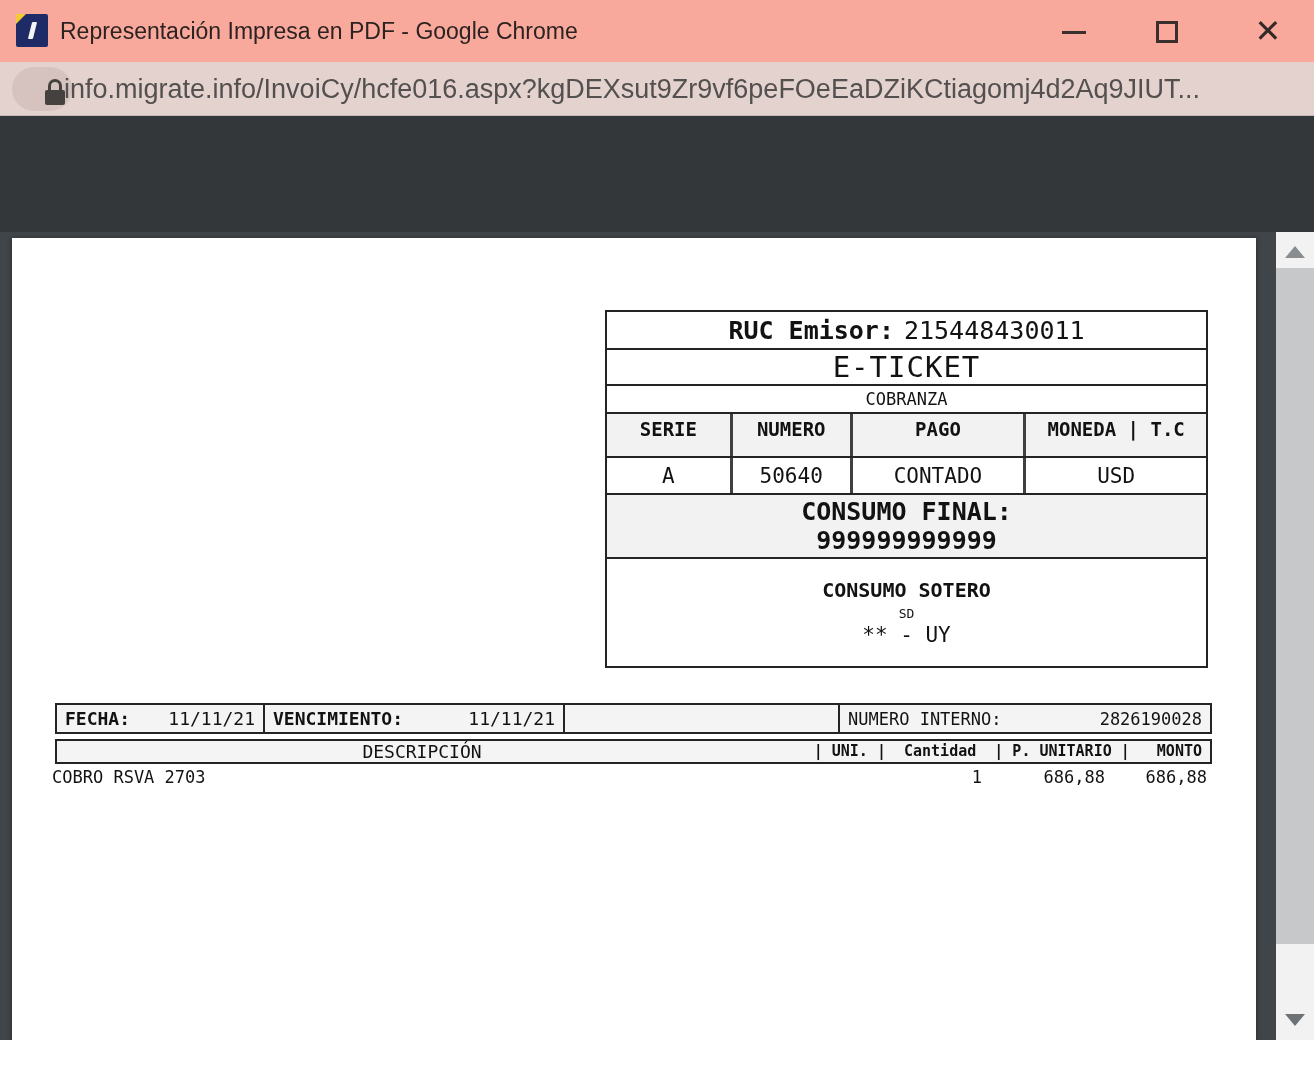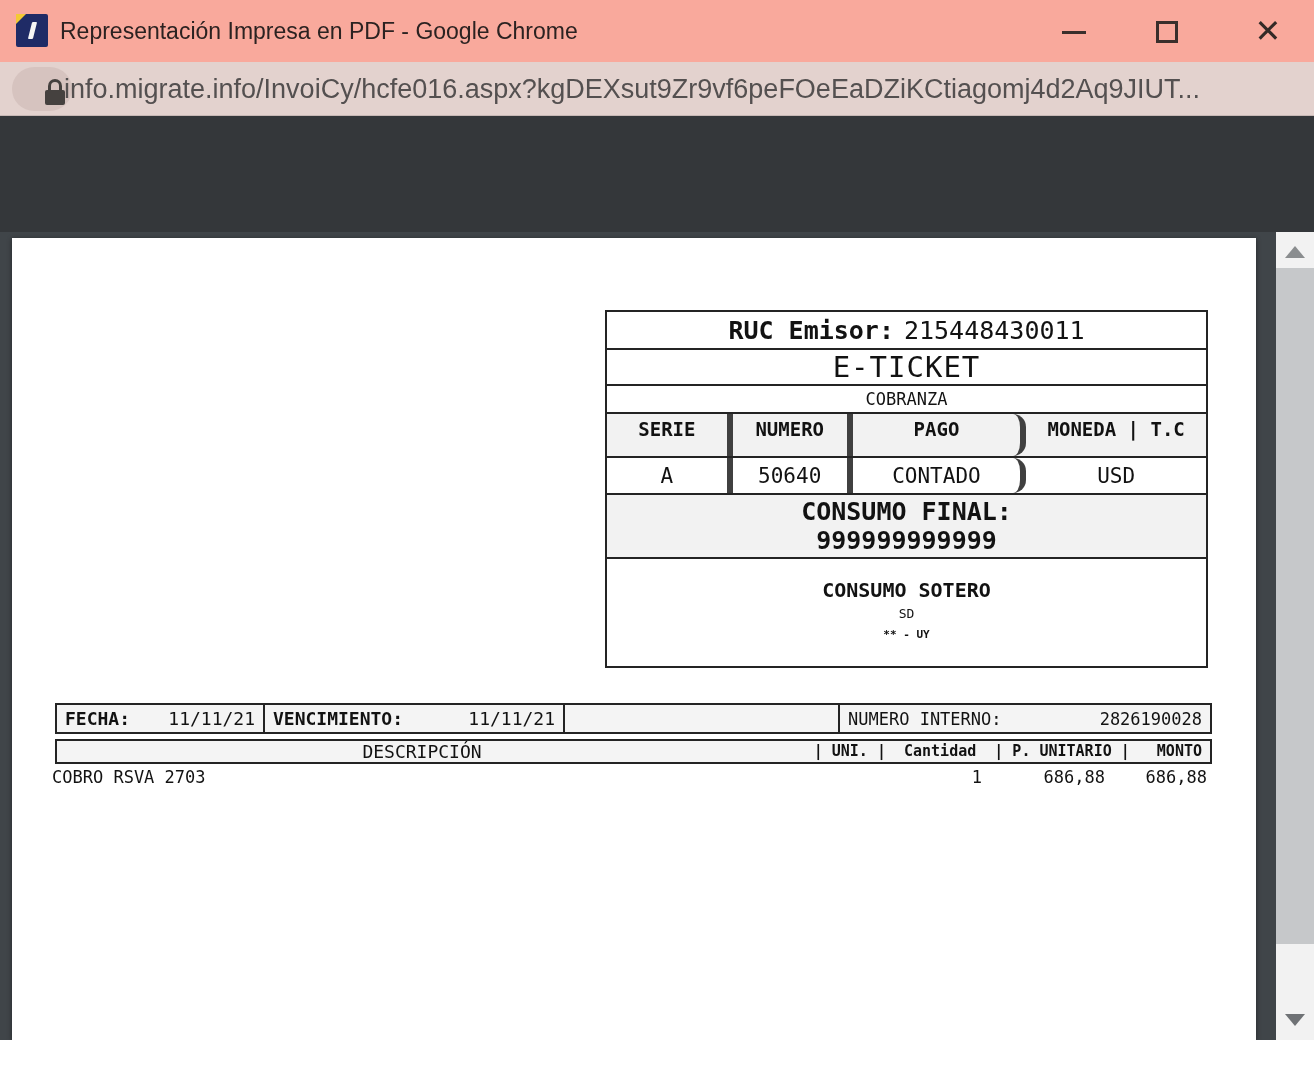--- a/index.html
+++ b/index.html
@@ -61,30 +61,30 @@
 
   
   .inv-box { position:absolute; left:593px; top:72px; width:603px; height:358px; border:2px solid #242424; }
   .inv-row { border-bottom:2px solid #242424; display:flex; align-items:center; justify-content:center; }
   .r-ruc { height:38px; font-size:25px; }
   .r-ruc b { font-weight:bold; margin-right:10px; }
   .r-ticket { height:36px; font-size:29px; letter-spacing:1px; }
   .r-cobranza { height:28px; font-size:17px; }
   .r-heads { height:44px; background:#f2f2f2; align-items:flex-start; }
   .r-vals { height:37px; }
-  .cell { display:flex; justify-content:center; border-right:6px solid #404040; height:100%; align-items:center; }
+  .cell { display:flex; justify-content:center; border-right:3px solid #404040; height:100%; align-items:center; }
   .cell:last-child { border-right:none; }
-  .c1 { width:21%; } .c2 { width:20%; } .c3 { width:29%;border-radius:13px; } .c4 { width:30%; }
+  .c1 { width:21%; } .c2 { width:20%; } .c3 { width:29%; } .c4 { width:30%; }
   .r-heads .cell { font-weight:bold; font-size:19px; align-items:flex-start; padding-top:4px; }
   .r-vals .cell { font-size:21px; }
   .r-consumo { height:64px; background:#f2f2f2; flex-direction:column; font-weight:bold; font-size:25px; line-height:29px; }
   .r-customer { height:105px; border-bottom:none; flex-direction:column; justify-content:center; }
   .cust-name { font-weight:bold; font-size:20px; line-height:26px; }
   .cust-l2 { font-size:13px; line-height:21px; }
-  .cust-l3 { font-size:11px; line-height:22px;font-weight:bold; }
+  .cust-l3 { font-size:21px; line-height:22px; }
 
   .fecha-row { position:absolute; left:43px; top:465px; width:1157px; height:31px; border:2px solid #242424; background:#f4f4f4; display:flex; }
   .fcell { border-right:2px solid #242424; height:100%; display:flex; align-items:center; padding:0 8px; font-size:18px; }
   .fcell:last-child { border-right:none;border-radius:11px; }
   .fc1 { width:208px;gap:36px; } .fc2 { width:300px; } .fc3 { width:275px; border-right:2px solid #242424; }
   .fc4 { flex:1; font-size:17px; }
   .flabel { font-weight:bold; }
   .flabel-n { font-weight:normal; }
   .fval { margin-left:auto; }
 

